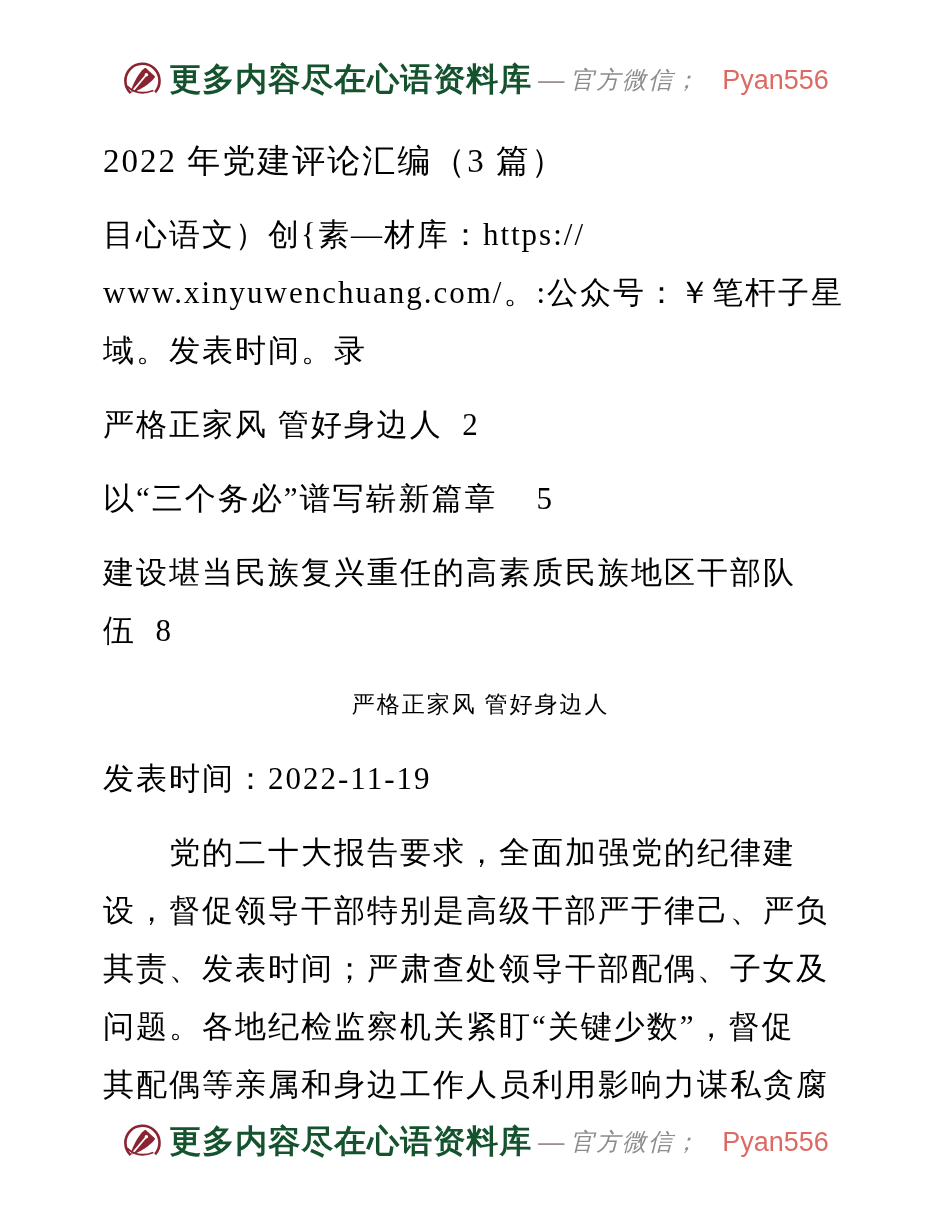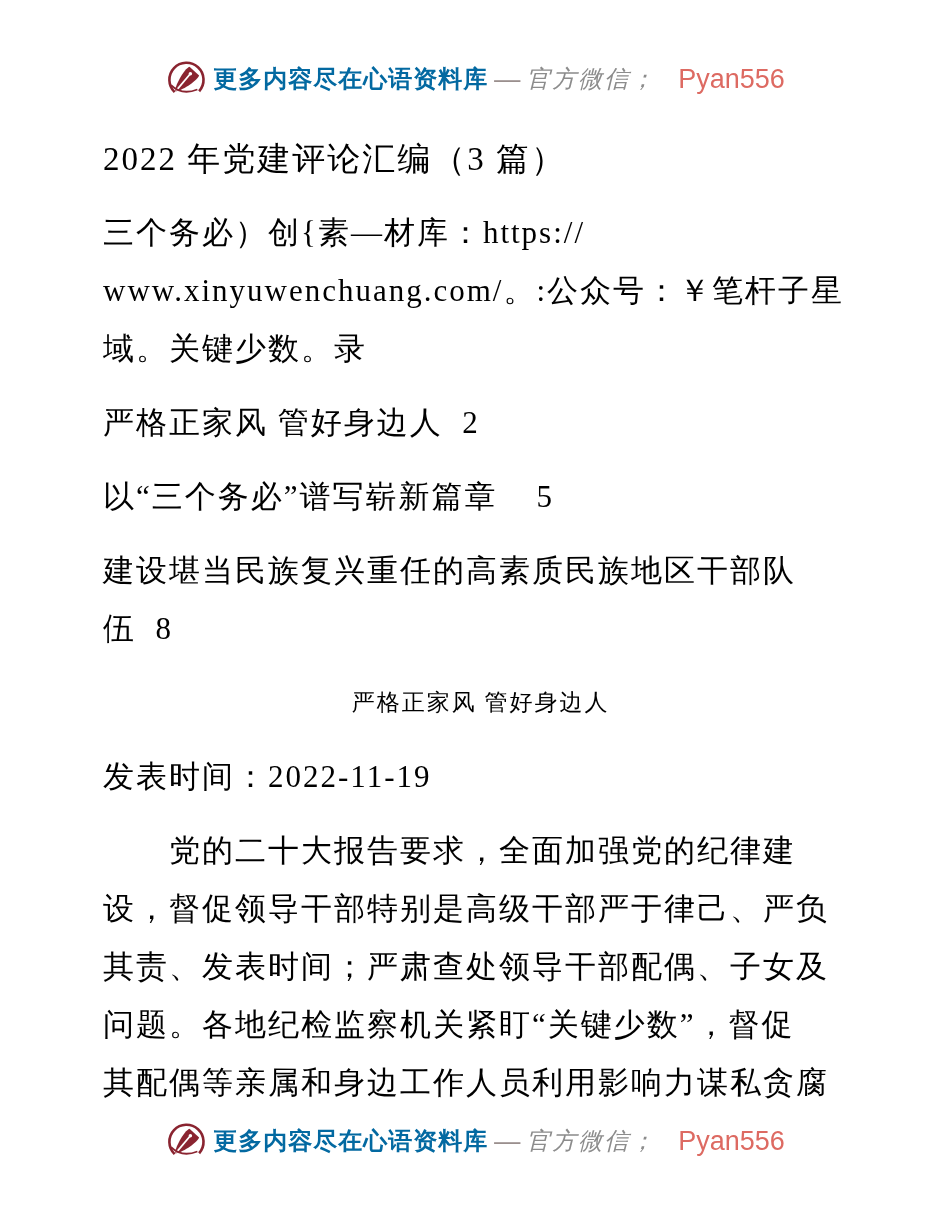--- a/index.html
+++ b/index.html
@@ -14,21 +14,21 @@
   }
   .banner {
     display: flex; align-items: center; justify-content: center;
     gap: 6px; width: 100%;
   }
   .banner-header { padding-top: 58px; }
   .banner-footer { position: absolute; top: 1120px; left: 0; }
   .logo { display: inline-flex; width: 42px; height: 42px; }
   .logo svg { display: block; }
   .banner-slogan {
-    color: #0369a1; font-size: 24px; font-weight: bold;
+    color: #14532d; font-size: 32px; font-weight: bold;
     letter-spacing: 1px; white-space: pre;
   }
   .banner-dash { color: #9a8f8d; font-size: 26px; font-weight: bold; }
   .banner-wechat {
     color: #8c8c8c; font-size: 24px; font-style: italic;
     letter-spacing: 2px; white-space: pre;
   }
   .banner-id {
     color: #dd6a62; font-size: 27px;
     font-family: "Liberation Sans", "DejaVu Sans", sans-serif;
@@ -60,23 +60,23 @@
   <span class="banner-dash">—</span>
   <span class="banner-wechat">官方微信；</span>
   <span class="banner-id">Pyan556</span>
 </div>
 
 <div class="content">
 
   <h1 class="line title-line para">2022 年党建评论汇编（3 篇）</h1>
 
   <div class="para">
-    <div class="line">三个务必）创{素—材库：https://</div>
+    <div class="line">目心语文）创{素—材库：https://</div>
     <div class="line">www.xinyuwenchuang.com/。:公众号：￥笔杆子星</div>
-    <div class="line">域。关键少数。录</div>
+    <div class="line">域。发表时间。录</div>
   </div>
 
   <div class="para">
     <div class="line">严格正家风 管好身边人  2</div>
   </div>
 
   <div class="para">
     <div class="line">以“三个务必”谱写崭新篇章    5</div>
   </div>
 

